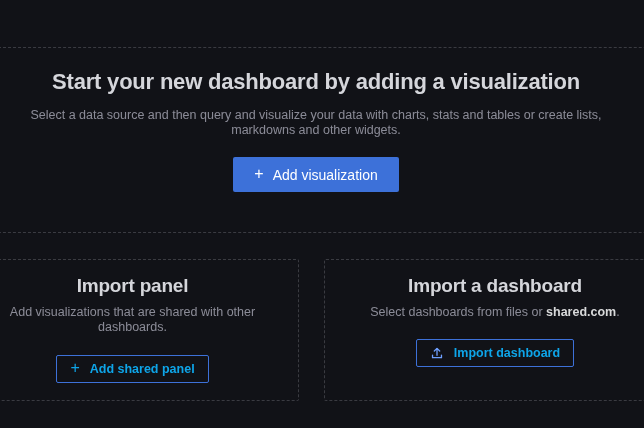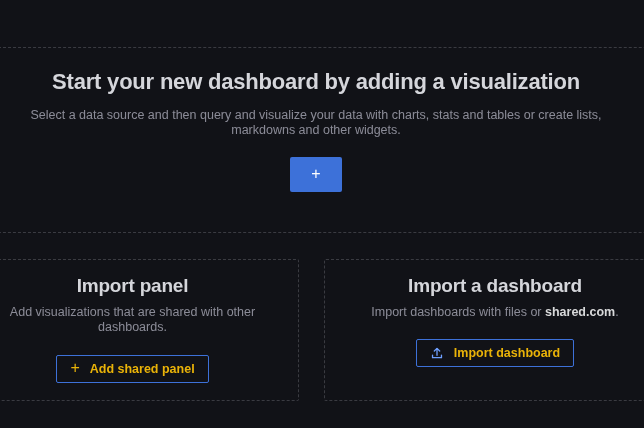--- a/index.html
+++ b/index.html
@@ -62,21 +62,21 @@
     color: #FFFFFF;
     font-size: 14px;
     font-weight: 500;
     gap: 9px;
   }
   .btn-secondary {
     height: 28px;
     padding: 0 13px;
     background: transparent;
     border: 1px solid #3D71D9;
-    color: #eab308;
+    color: #0ea5e9;
     font-size: 12.5px;
     font-weight: 600;
     gap: 10px;
   }
   .plus-glyph {
     font-size: 16px;
     font-weight: 400;
     line-height: 1;
     position: relative;
     top: -1px;
@@ -123,39 +123,40 @@
 <div class="screen">
 
   <section class="dashed-panel top-panel">
     <h1 class="page-title">Start your new dashboard by adding a visualization</h1>
     <div class="subtitle">
       <div>Select a data source and then query and visualize your data with charts, stats and tables or create lists,</div>
       <div>markdowns and other widgets.</div>
     </div>
     <button class="btn btn-primary">
       <span class="plus-glyph">+</span>
+      <span>Add visualization</span>
     </button>
   </section>
 
   <section class="dashed-panel card card-left">
     <h2 class="card-title">Import panel</h2>
     <div class="card-text">
       <div>Add visualizations that are shared with other</div>
       <div>dashboards.</div>
     </div>
     <button class="btn btn-secondary">
       <span class="plus-glyph">+</span>
       <span>Add shared panel</span>
     </button>
   </section>
 
   <section class="dashed-panel card card-right">
     <h2 class="card-title">Import a dashboard</h2>
     <div class="card-text">
-      <span>Import dashboards with files or </span><a class="grafana-link">shared.com</a><span>.</span>
+      <span>Select dashboards from files or </span><a class="grafana-link">shared.com</a><span>.</span>
     </div>
     <button class="btn btn-secondary">
       <svg class="upload-icon-svg" width="14" height="14" viewBox="0 0 16 16" fill="none">
         <path d="M8 10.6 V3" stroke="#6E9FFF" stroke-width="1.5" stroke-linecap="round"></path>
         <path d="M4.9 5.8 L8 2.7 L11.1 5.8" stroke="#6E9FFF" stroke-width="1.5" stroke-linecap="round" stroke-linejoin="round"></path>
         <path d="M2.9 10.4 V13.3 H13.1 V10.4" stroke="#6E9FFF" stroke-width="1.5" stroke-linecap="round" stroke-linejoin="round"></path>
       </svg>
       <span>Import dashboard</span>
     </button>
   </section>

